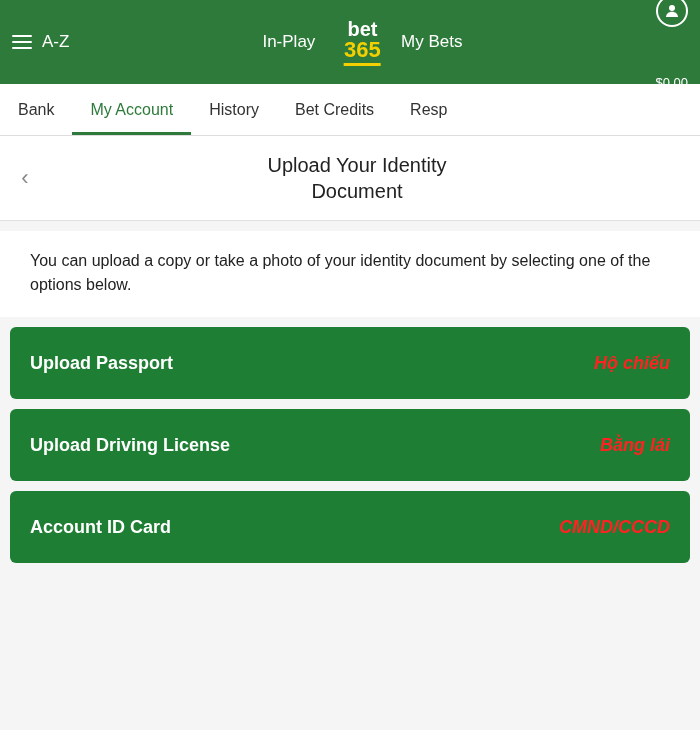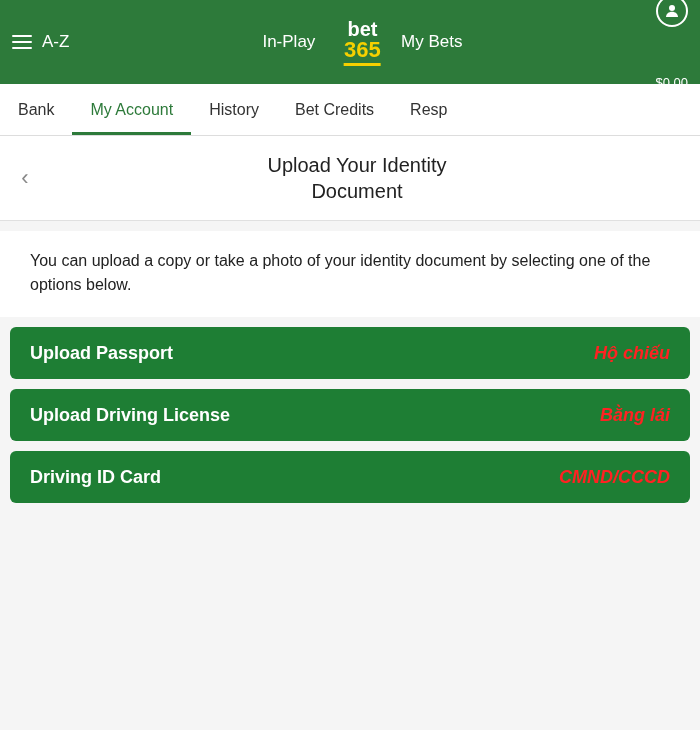--- a/index.html
+++ b/index.html
@@ -206,21 +206,21 @@
       padding: 0 10px;
       display: flex;
       flex-direction: column;
       gap: 10px;
     }
 
     .upload-btn {
       background: #1e7e34;
       border: none;
       border-radius: 6px;
-      height: 52px;
+      height: 72px;
       display: flex;
       align-items: center;
       justify-content: space-between;
       padding: 0 20px;
       cursor: pointer;
       width: 100%;
     }
 
     .upload-btn-label {
       color: white;
@@ -298,18 +298,18 @@
       <span class="upload-btn-label">Upload Passport</span>
       <span class="upload-btn-vn">Hộ chiếu</span>
     </button>
 
     <button class="upload-btn">
       <span class="upload-btn-label">Upload Driving License</span>
       <span class="upload-btn-vn">Bằng lái</span>
     </button>
 
     <button class="upload-btn">
-      <span class="upload-btn-label">Driving ID Card</span>
+      <span class="upload-btn-label">Account ID Card</span>
       <span class="upload-btn-vn">CMND/CCCD</span>
     </button>
   </div>
 
 </div>
 
 </body></html>

